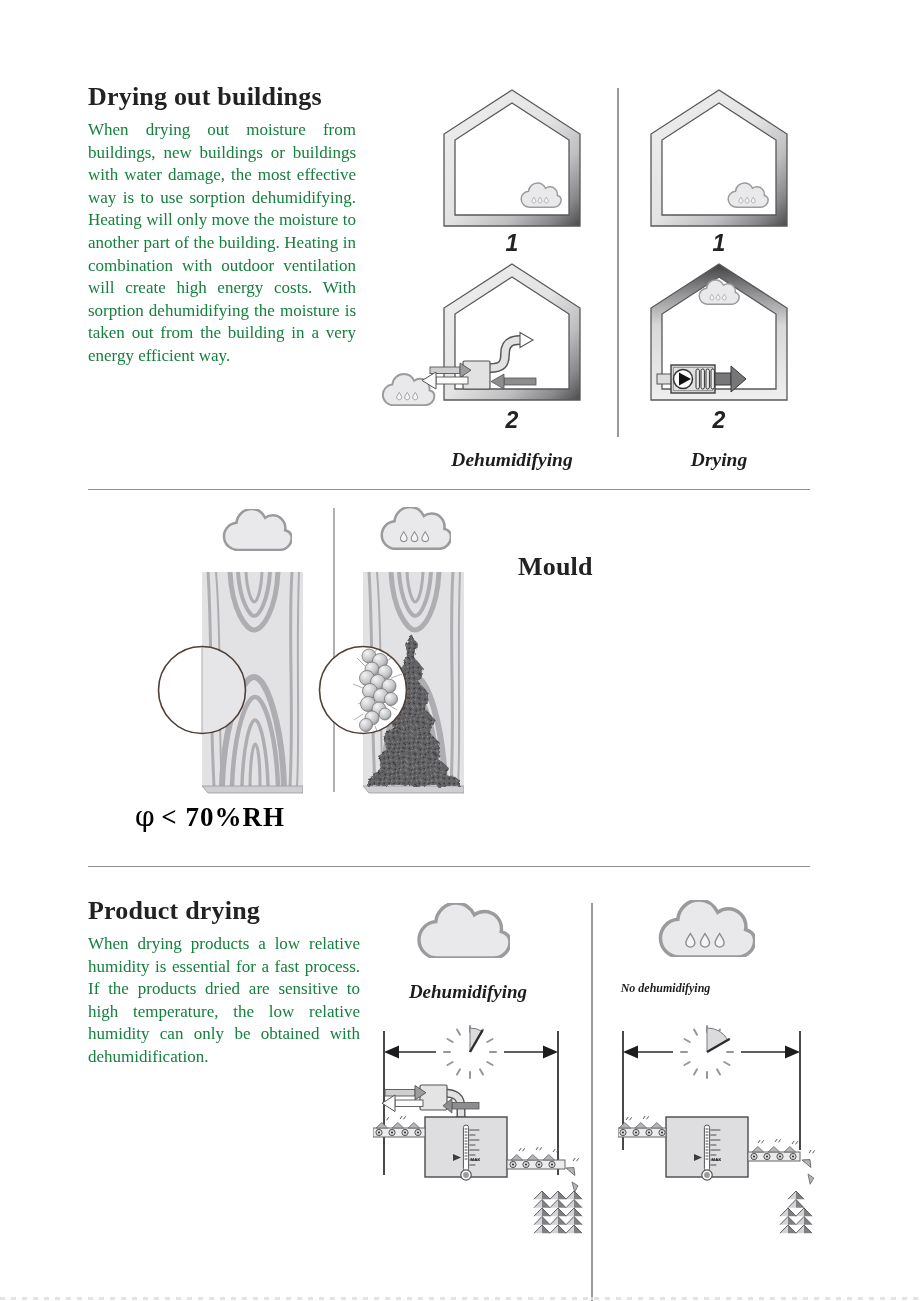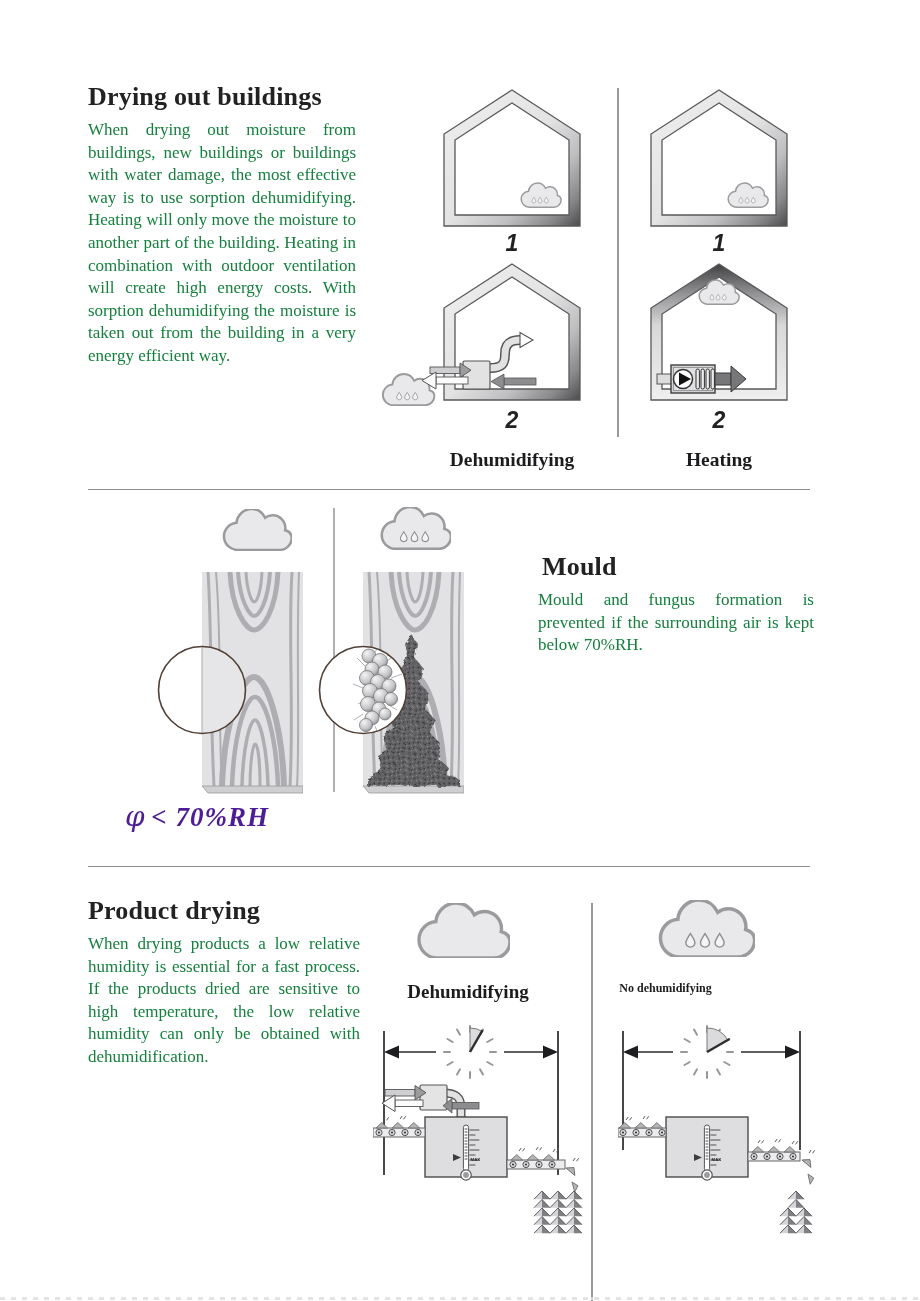--- a/index.html
+++ b/index.html
@@ -1,26 +1,26 @@
 <!DOCTYPE html>
 <html><head>
 <meta charset="utf-8">
 <style>
   html,body{margin:0;padding:0;background:#ffffff;}
   .page{position:relative;width:920px;height:1301px;background:#ffffff;overflow:hidden;
         font-family:"Liberation Serif",serif;color:#1f1f21;padding-left:37px;}
   .abs{position:absolute;}
   .title{font-weight:bold;font-size:26px;letter-spacing:.2px;color:#222;}
   .body-text{font-size:17px;line-height:22.6px;text-align:justify;color:#15803d;}
-  .diagram-label{font-weight:bold;font-size:19.5px;text-align:center;color:#1c1c1e;}
+  .diagram-label{font-weight:bold;font-size:19.5px;text-align:center;color:#1c1c1e;font-style:italic;}
   .step-num{font-family:"Liberation Sans",sans-serif;font-weight:bold;font-style:italic;
             font-size:23px;text-align:center;color:#222;}
   .vline{background:#9a9a9d;width:1.5px;}
   .hline{background:#8f8f92;height:1.2px;}
-  .phi-label{font-size:27px;text-align:left;white-space:nowrap;color:#4c1d95;font-style:italic;}
+  .phi-label{font-size:27px;text-align:right;white-space:nowrap;color:#000000;}
   .phi-label .phi{font-family:"DejaVu Serif",serif;font-weight:400;font-size:28px;}
   .phi-label .cmp{font-family:"Liberation Serif",serif;font-weight:bold;letter-spacing:1px;}
   .bottom-edge{background:repeating-linear-gradient(90deg,#cccccc 0 5px,#ffffff 5px 11px);opacity:.55;}
   svg{display:block;}
   .bar{stroke:#48484a;stroke-width:2;}
   .spanline{stroke:#2a2a2c;stroke-width:1.6;fill:none;}
 </style>
 </head>
 <body>
 
@@ -159,21 +159,21 @@
     <rect x="52" y="107" width="3.4" height="20" rx="1.7" fill="#ececee" stroke="#333" stroke-width="1"></rect>
     <rect x="57" y="107" width="3.4" height="20" rx="1.7" fill="#ececee" stroke="#333" stroke-width="1"></rect>
     <rect x="62" y="107" width="3.4" height="20" rx="1.7" fill="#ececee" stroke="#333" stroke-width="1"></rect>
     <rect x="66" y="111" width="16" height="12" fill="#77777a" stroke="#3a3a3c" stroke-width="1"></rect>
     <polygon points="82,104 97,117 82,130" fill="#77777a" stroke="#3a3a3c" stroke-width="1"></polygon>
   </g>
 </svg>
 <div class="abs step-num" style="left:649px;top:407px;width:140px">2</div>
 
 <div class="abs diagram-label" style="left:442px;top:449px;width:140px">Dehumidifying</div>
-<div class="abs diagram-label" style="left:649px;top:449px;width:140px">Heating</div>
+<div class="abs diagram-label" style="left:649px;top:449px;width:140px">Drying</div>
 
 <div class="abs hline" style="left:88px;top:489px;width:722px"></div>
 
 <svg class="abs" style="left:220px;top:509px" width="72" height="42" viewBox="0 0 68 40">
   <use href="#cloud-dry"></use>
 </svg>
 <svg class="abs" style="left:378px;top:507px" width="73" height="43" viewBox="0 0 68 40">
   <use href="#cloud-rain"></use>
 </svg>
 <div class="abs vline" style="left:333px;top:508px;height:284px;background:#b0b0b3"></div>
@@ -240,22 +240,21 @@
     <circle cx="49" cy="81" r="6.5" fill="url(#spore-g)"></circle>
   </g>
   <circle cx="46" cy="46" r="43.5" fill="none" stroke="#4f4038" stroke-width="1.6"></circle>
 </svg>
 
 <div class="abs phi-label" style="left:125px;top:800px;width:160px">
   <span class="phi">φ</span>
   <span class="cmp">&lt; 70%RH</span>
 </div>
 
-<div class="abs title" style="left:542px;top:552px;width:200px">Mould</div>
-<div class="abs body-text" style="left:538px;top:589px;width:276px">Mould and fungus formation is prevented if the surrounding air is kept below 70%RH.</div>
+<div class="abs title" style="left:518px;top:552px;width:200px">Mould</div>
 
 <div class="abs hline" style="left:88px;top:866px;width:722px"></div>
 
 <div class="abs title" style="left:88px;top:896px;width:300px">Product drying</div>
 <div class="abs body-text" style="left:88px;top:933px;width:272px">When drying products a low relative humidity is essential for a fast process. If the products dried are sensitive to high temperature, the low relative humidity can only be obtained with dehumidification.</div>
 
 <svg class="abs" style="left:414px;top:903px" width="96" height="55" viewBox="0 0 68 39">
   <use href="#cloud-dry"></use>
 </svg>
 <svg class="abs" style="left:655px;top:900px" width="100" height="57" viewBox="0 0 68 39">

